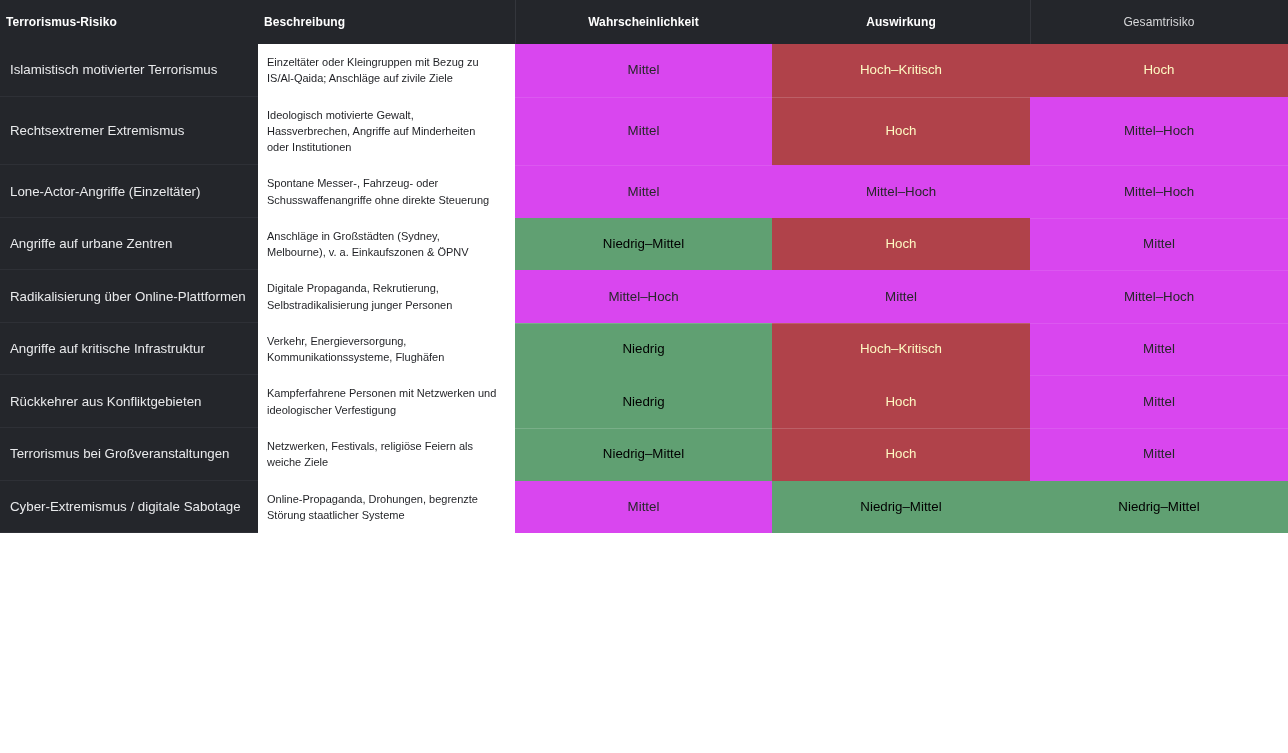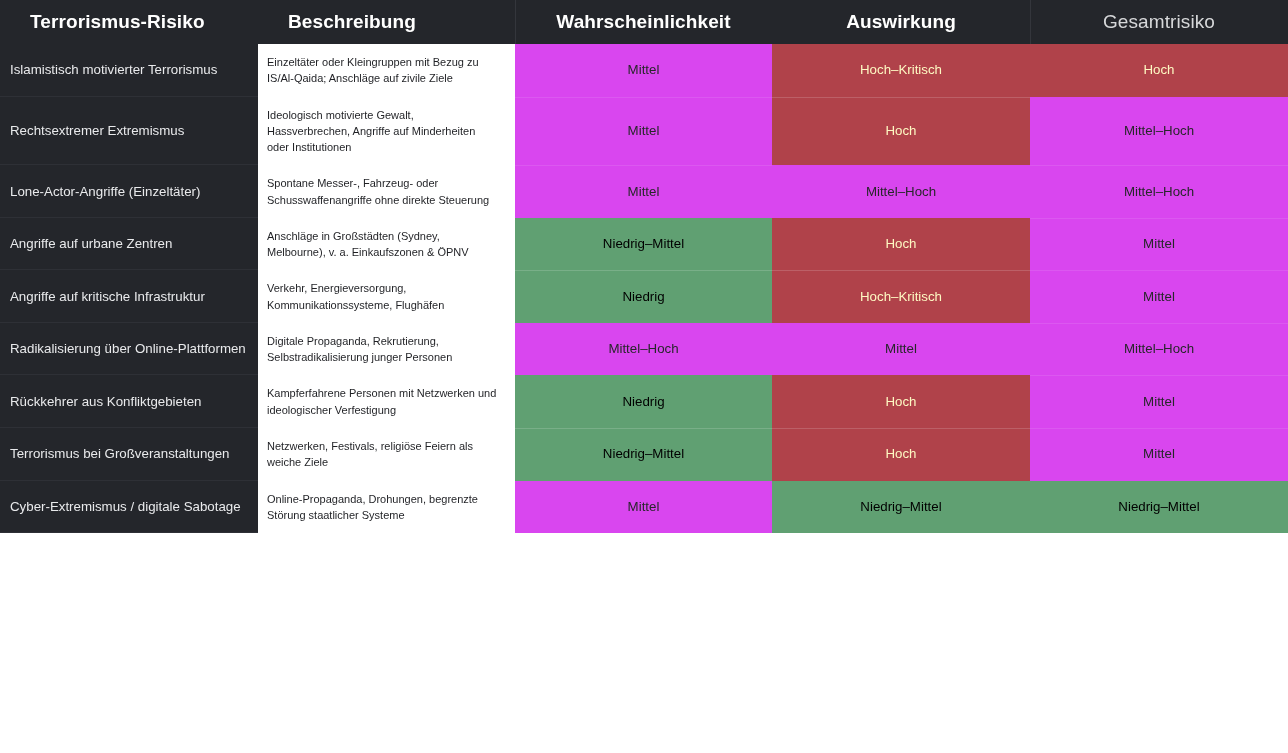--- a/index.html
+++ b/index.html
@@ -27,22 +27,22 @@
   col.c-desc  { width: 257px; }
   col.c-prob  { width: 257px; }
   col.c-imp   { width: 258px; }
   col.c-total { width: 258px; }
 
   
   thead th {
     background: #24262b;
     color: #ffffff;
     height: 44px;
-    padding: 0 30px;
-    font-size: 19px;
+    padding: 0 6px;
+    font-size: 12px;
     font-weight: bold;
     letter-spacing: 0.1px;
     vertical-align: middle;
     border: none;
   }
   th.h-left   { text-align: left; }
   th.h-center { text-align: center; }
   th.h-dim    { color: #d7d8da; font-weight: normal; }
 
   
@@ -131,32 +131,32 @@
         <td class="rate lvl-mid sep-top-dark">Mittel–Hoch</td>
       </tr>
       <tr>
         <td class="risk">Angriffe auf urbane Zentren</td>
         <td class="desc">Anschläge in Großstädten (Sydney, Melbourne), v. a. Einkaufszonen &amp; ÖPNV</td>
         <td class="rate lvl-low">Niedrig–Mittel</td>
         <td class="rate lvl-high">Hoch</td>
         <td class="rate lvl-mid sep-top-dark">Mittel</td>
       </tr>
       <tr>
+        <td class="risk">Radikalisierung über Online-Plattformen</td>
+        <td class="desc">Digitale Propaganda, Rekrutierung, Selbstradikalisierung junger Personen</td>
+        <td class="rate lvl-mid">Mittel–Hoch</td>
+        <td class="rate lvl-mid">Mittel</td>
+        <td class="rate lvl-mid sep-top-dark">Mittel–Hoch</td>
+      </tr>
+      <tr>
         <td class="risk">Angriffe auf kritische Infrastruktur</td>
         <td class="desc">Verkehr, Energieversorgung, Kommunikationssysteme, Flughäfen</td>
         <td class="rate lvl-low sep-top-light">Niedrig</td>
         <td class="rate lvl-high sep-top-light">Hoch–Kritisch</td>
         <td class="rate lvl-mid sep-top-dark">Mittel</td>
-      </tr>
-      <tr>
-        <td class="risk">Radikalisierung über Online-Plattformen</td>
-        <td class="desc">Digitale Propaganda, Rekrutierung, Selbstradikalisierung junger Personen</td>
-        <td class="rate lvl-mid">Mittel–Hoch</td>
-        <td class="rate lvl-mid">Mittel</td>
-        <td class="rate lvl-mid sep-top-dark">Mittel–Hoch</td>
       </tr>
       <tr>
         <td class="risk">Rückkehrer aus Konfliktgebieten</td>
         <td class="desc">Kampferfahrene Personen mit Netzwerken und ideologischer Verfestigung</td>
         <td class="rate lvl-low">Niedrig</td>
         <td class="rate lvl-high">Hoch</td>
         <td class="rate lvl-mid sep-top-dark">Mittel</td>
       </tr>
       <tr>
         <td class="risk">Terrorismus bei Großveranstaltungen</td>

